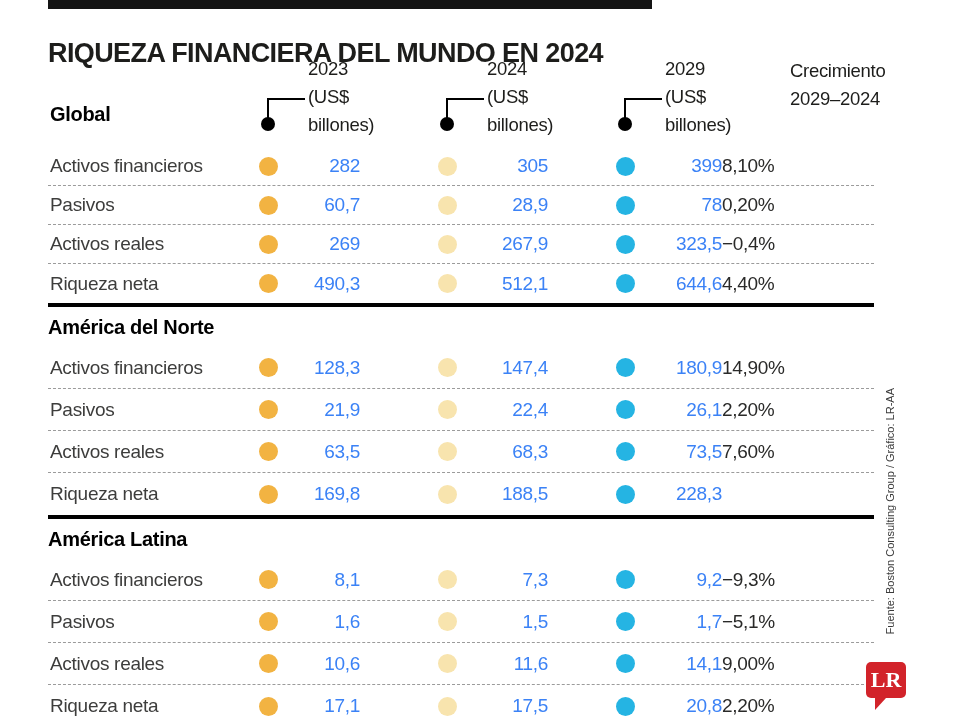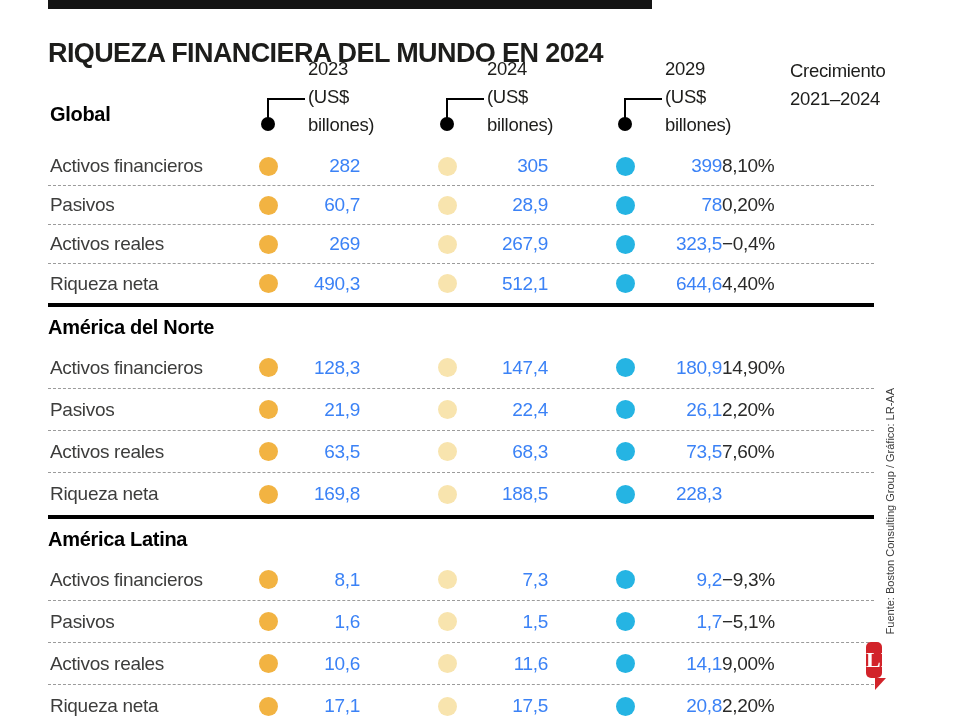--- a/index.html
+++ b/index.html
@@ -32,22 +32,22 @@
   .dot{width:19px;height:19px;border-radius:50%;justify-self:center;}
   .d2023{background:var(--dot-2023);}
   .d2024{background:var(--dot-2024);}
   .d2029{background:var(--dot-2029);}
   .val{text-align:right;font-size:19px;color:#3b82f6;}
   .val-growth{text-align:left;font-size:19px;color:#2a2a29;padding-right:12px;}
 
   
   .source-text{position:absolute;left:884px;top:388px;writing-mode:vertical-rl;transform:rotate(180deg);
                font-size:11px;color:#3a3a3a;white-space:nowrap;letter-spacing:0;}
-  .lr-logo{position:absolute;left:866px;top:642px;width:16px;height:36px;background:var(--accent-red);
-           border-radius:5px;display:flex;align-items:center;justify-content:flex-start;}
+  .lr-logo{position:absolute;left:866px;top:662px;width:40px;height:36px;background:var(--accent-red);
+           border-radius:5px;display:flex;align-items:center;justify-content:center;}
   .lr-logo::after{content:"";position:absolute;left:9px;bottom:-12px;width:0;height:0;
                   border-top:12px solid var(--accent-red);border-right:11px solid transparent;}
   .lr-text{font-family:"Liberation Serif",serif;font-weight:700;font-size:22px;color:#fff;letter-spacing:0;}
 </style>
 </head>
 <body>
 
 <div class="page">
   <div class="topbar"></div>
   <h1 class="main-title">RIQUEZA FINANCIERA DEL MUNDO EN 2024</h1>
@@ -79,21 +79,21 @@
     <div class="h-lines">
       <div class="h-year">2029</div>
       <div class="h-unit1">(US$</div>
       <div class="h-unit2">billones)</div>
     </div>
   </div>
 </div>
 
   <div class="growth-head">
     <div>Crecimiento</div>
-    <div>2021–2024</div>
+    <div>2029–2024</div>
   </div>
 
   <div id="sections">
   <div class="section">
     <div class="section-title">Global</div>
     <div class="rows">
   <div class="row">
     <div class="row-label">Activos financieros</div>
     <div class="dot d2023"></div>
     <div class="val val-2023">282</div>

